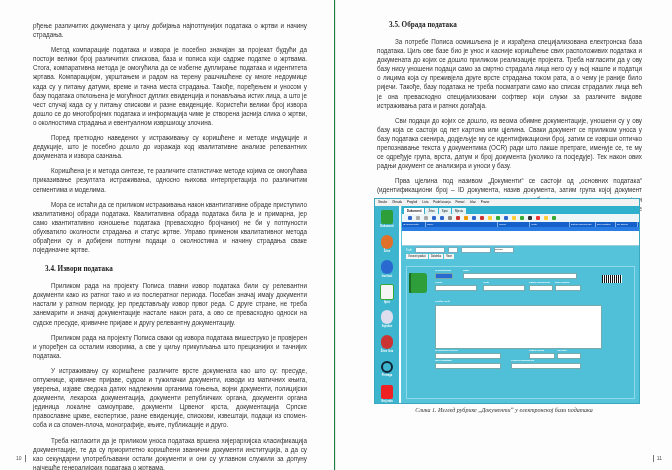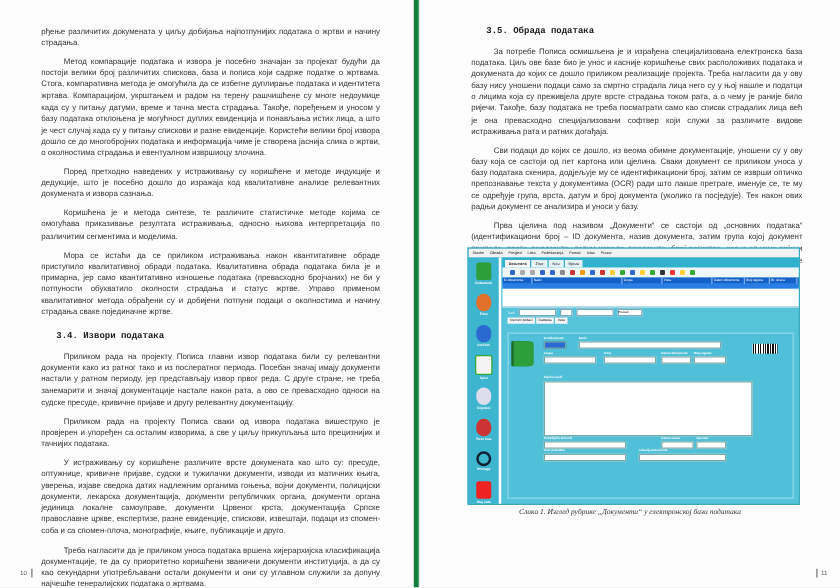--- a/index.html
+++ b/index.html
@@ -1,22 +1,22 @@
 <!DOCTYPE html>
 <html><head>
 <meta charset="utf-8">
 <style>
   html,body{margin:0;padding:0;}
   body{width:672px;height:470px;background:#e9e9e9;position:relative;overflow:hidden;font-family:"Liberation Serif",serif;color:#222;}
   .page{position:absolute;top:0;height:470px;background:#fdfdfd;box-sizing:border-box;}
-  .page.left{left:0;width:335px;padding:21px 27px 0 33px;border-right:4px solid #15803d;}
+  .page.left{left:0;width:335px;padding:21px 27px 0 33px;border-right:1px solid #15803d;}
   .page.right{left:336px;width:336px;padding:21px 30px 0 41px;}
   p{margin:0 0 6px 0;font-size:6.3px;line-height:9.1px;text-align:justify;font-family:"Liberation Sans",sans-serif;color:#333;}
   p.indent{text-indent:18px;}
-  h2{font-family:Liberation Mono, monospace;font-size:7.2px;font-weight:bold;margin:11px 0 8px 12px;color:#222;}
+  h2{font-family:Liberation Serif, serif;font-size:7.2px;font-weight:bold;margin:11px 0 8px 12px;color:#222;}
   .right h2{margin-top:0;}
   .pgnum{position:absolute;bottom:8px;font-size:5px;color:#555;font-family:"Liberation Sans",sans-serif;}
   .pgnum.l{left:16px;}
   .pgnum.r{right:10px;}
   .pgnum.l::after{content:"";display:inline-block;width:1px;height:7px;background:#777;margin-left:3px;vertical-align:middle;}
   .pgnum.r::before{content:"";display:inline-block;width:1px;height:7px;background:#777;margin-right:3px;vertical-align:middle;}
 
   
   .shot{position:absolute;left:374px;top:198px;width:264px;height:204px;background:#55c3d9;border:1px solid #3aa8bf;font-family:"Liberation Sans",sans-serif;}
   .shot .menubar{height:7px;background:#f2f2f2;font-size:3px;line-height:7px;padding-left:3px;color:#111;}

